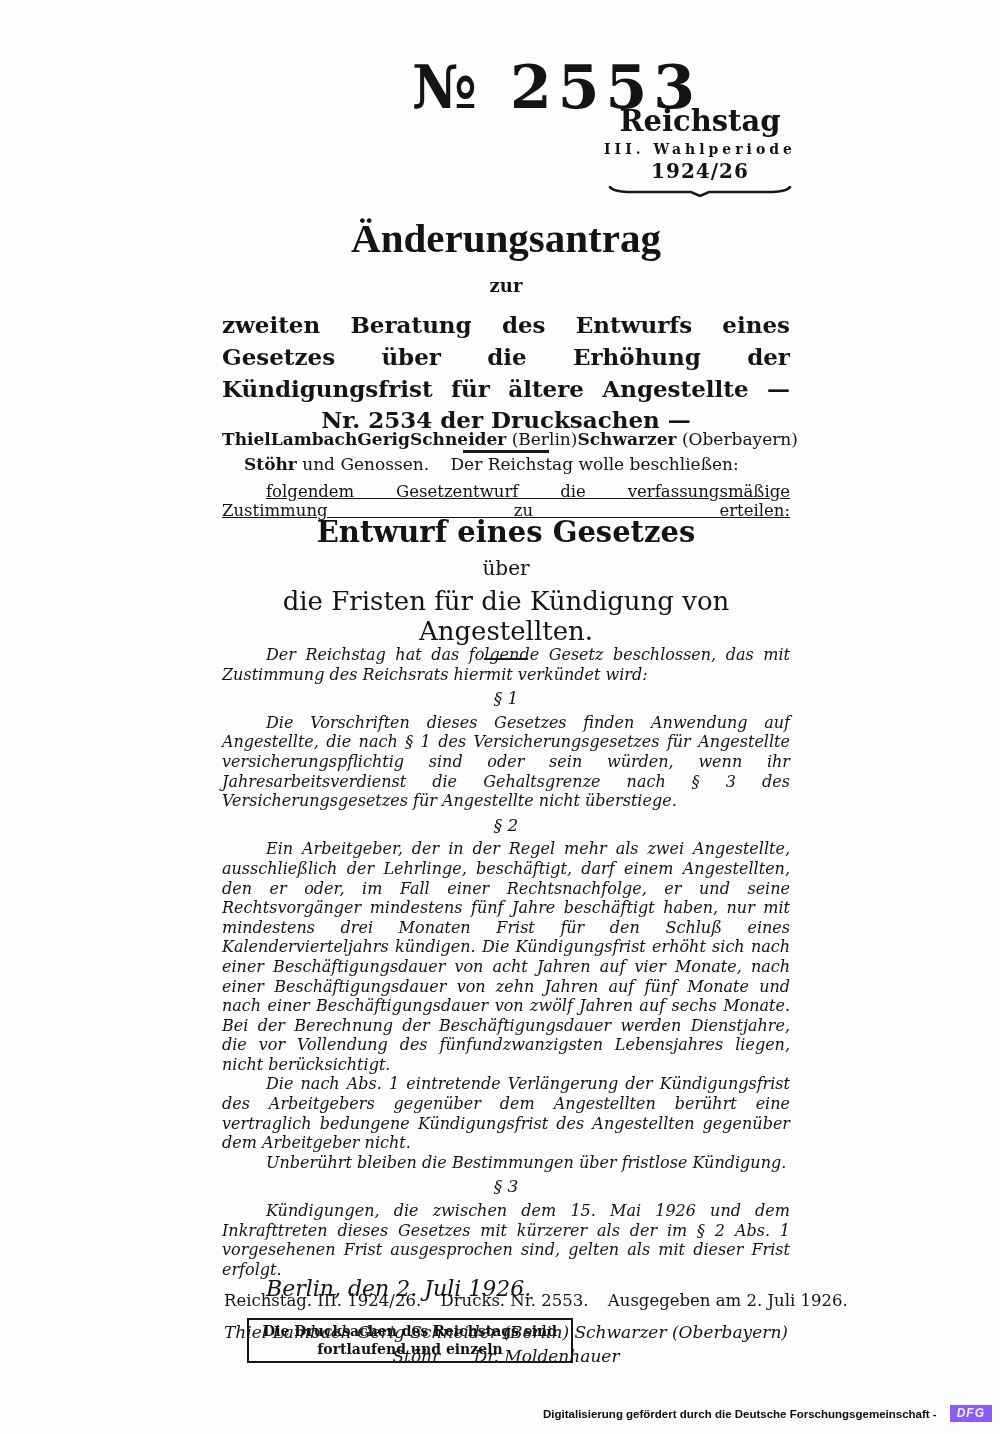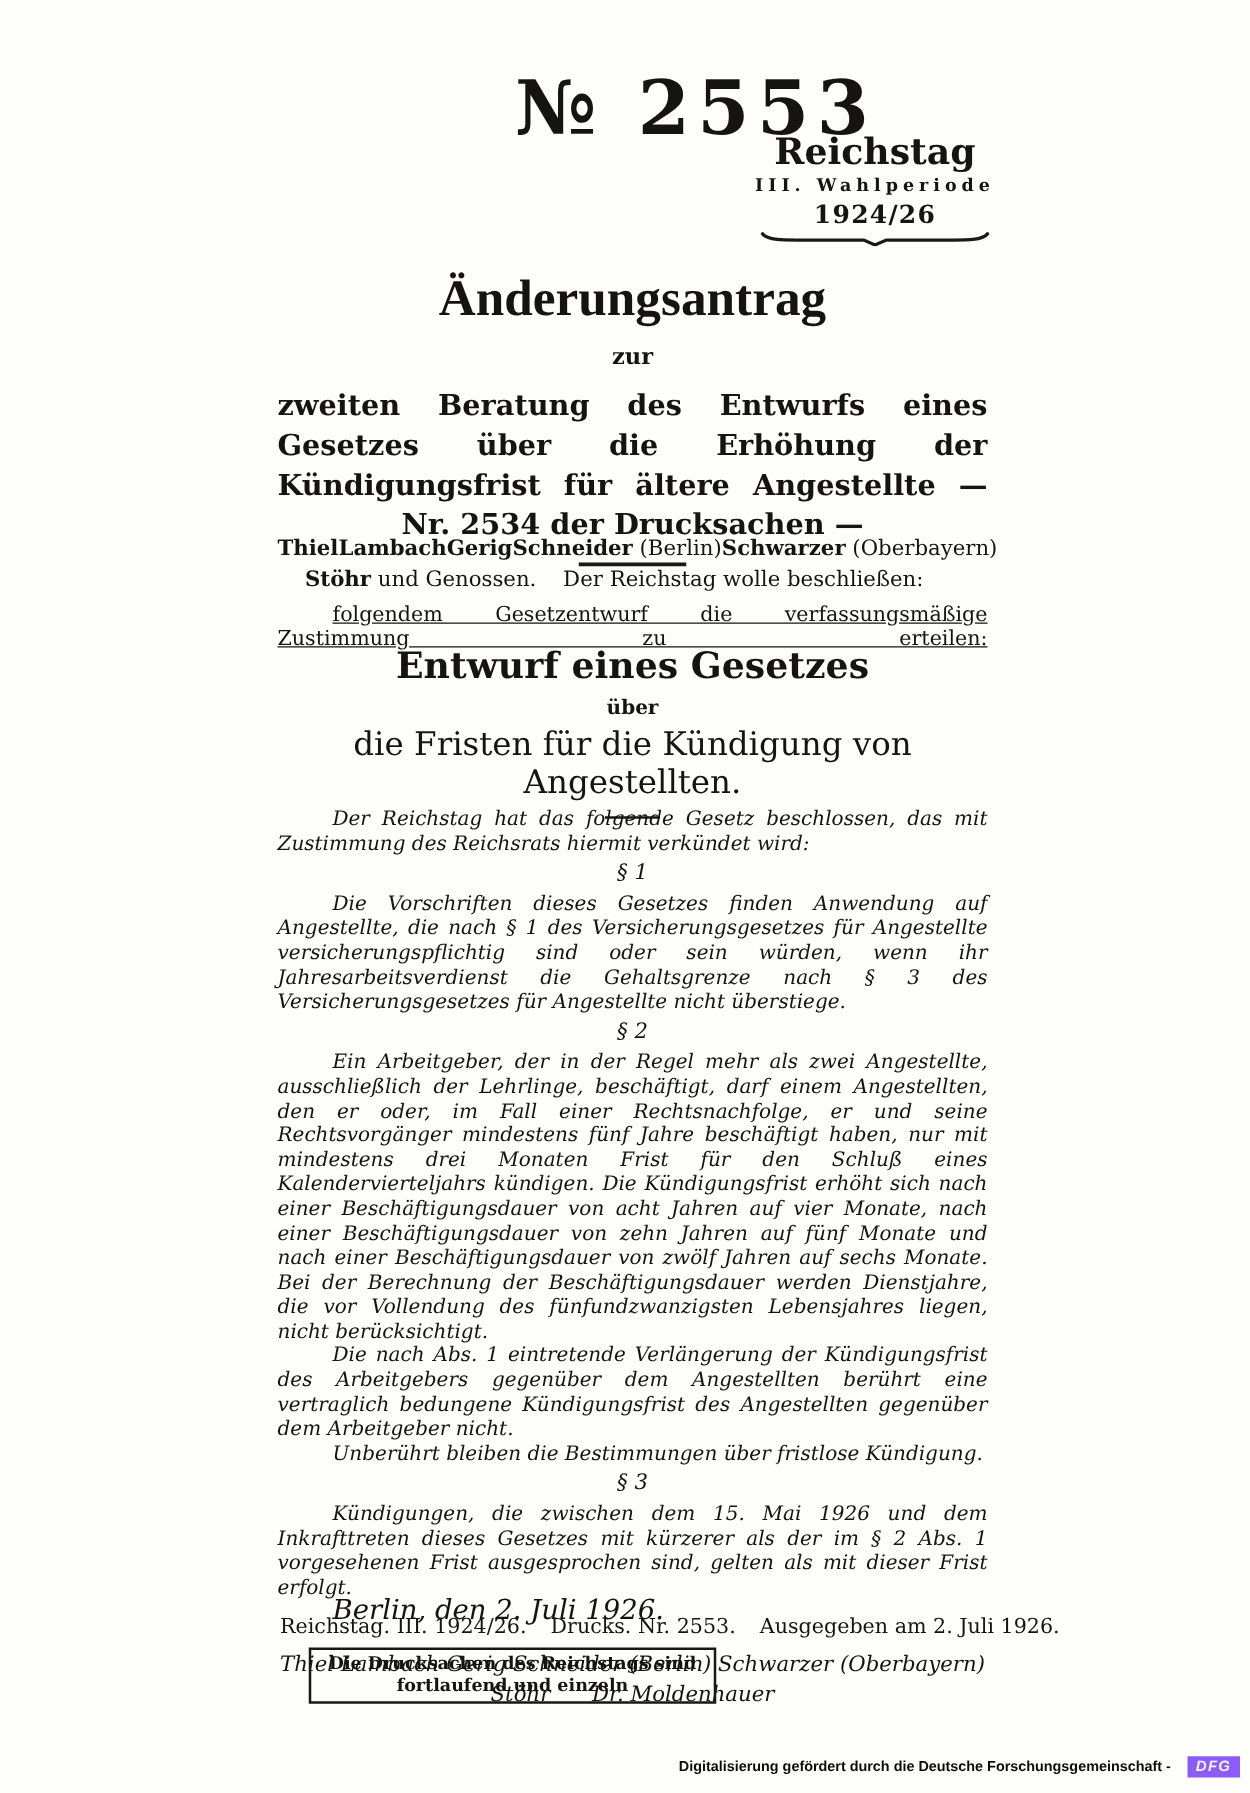--- a/index.html
+++ b/index.html
@@ -51,21 +51,21 @@
   .proposers .line2{padding-left:22px;margin-top:2px;}
   .proposers .gap{display:inline-block;width:16px;}
 
   .mandate{
     top:482px;font-size:16.5px;
     text-align:justify;text-align-last:justify;text-indent:44px;text-decoration:underline;
   }
 
   .law-title{top:517px;text-align:center;}
   .law-title .l1{font-size:29px;font-weight:bold;line-height:1.1;}
-  .law-title .l2{font-size:16px;font-weight:bold;margin-top:7px;}
+  .law-title .l2{font-size:20px;font-weight:normal;margin-top:7px;}
   .law-title .l3{font-size:26px;margin-top:6px;}
   .rule-small{width:44px;height:2px;background:#1a1918;margin:12px auto 0 auto;}
 
   
   .body-text{top:645px;font-size:16px;line-height:19.6px;font-style:italic;}
   .body-text p{margin:0;text-align:justify;text-indent:44px;}
   .body-text .sec-head{
     text-align:center;text-indent:0;
     font-size:17px;margin:5px 0 4px 0;
   }

